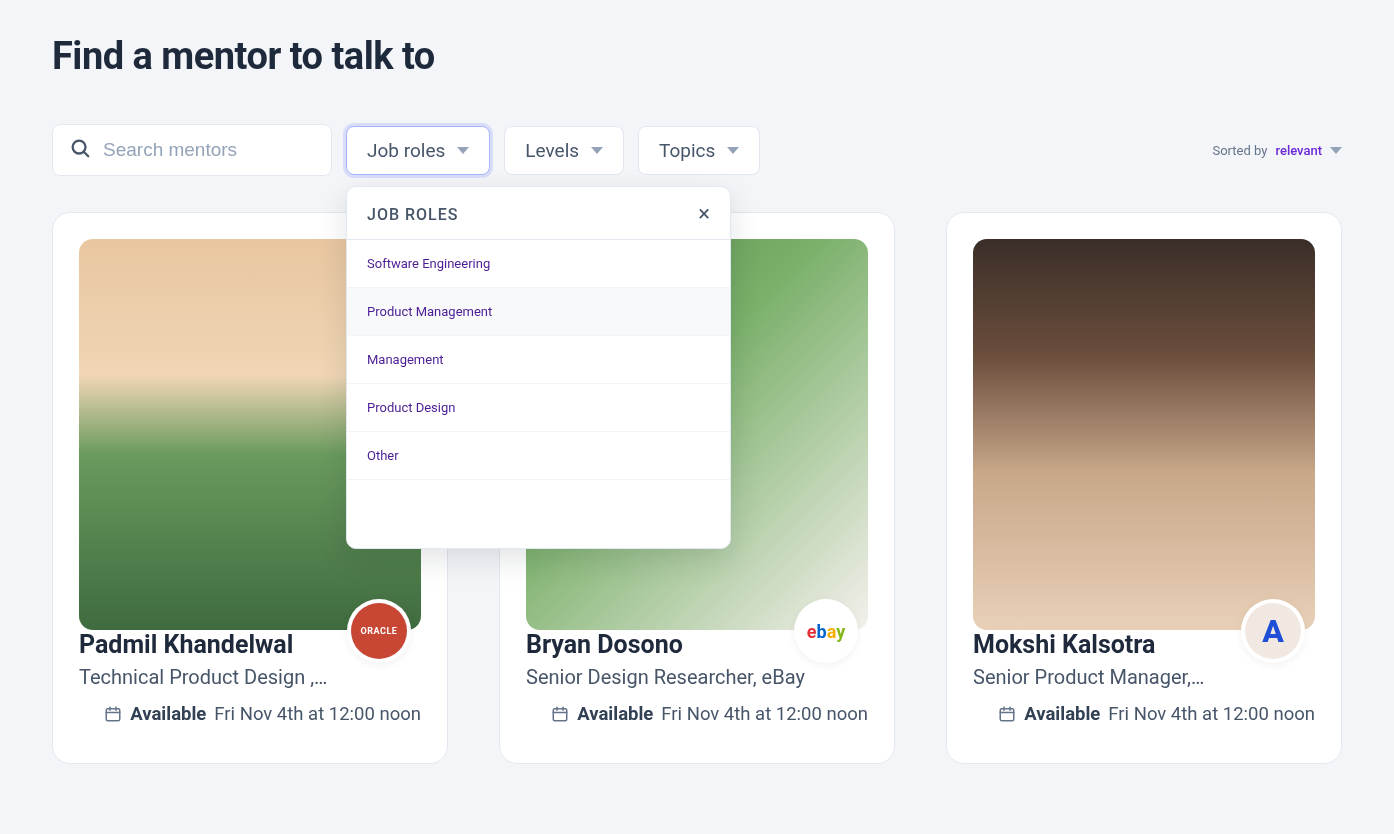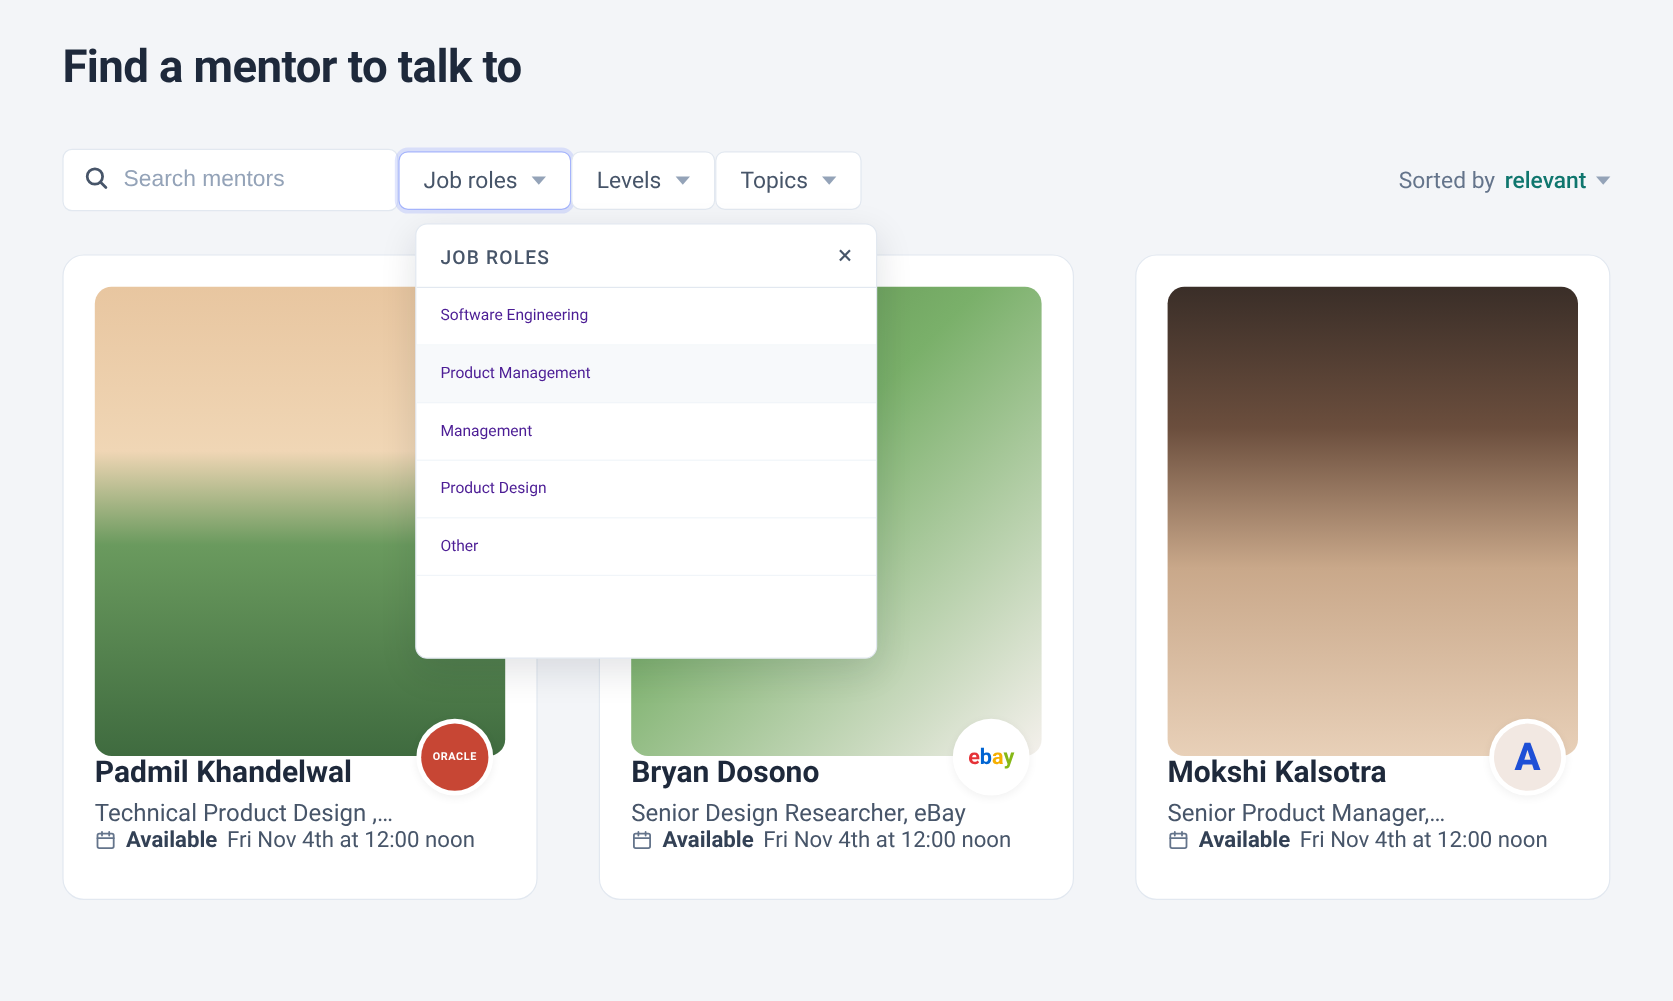--- a/index.html
+++ b/index.html
@@ -15,20 +15,21 @@
   .page-title {
     font-size: 38px;
     font-weight: 700;
     color: #1e293b;
     letter-spacing: -0.5px;
     margin-bottom: 46px;
   }
   .toolbar {
     display: flex;
     align-items: center;
+    gap: 14px;
     margin-bottom: 36px;
     position: relative;
   }
   .search-wrap {
     display: flex;
     align-items: center;
     gap: 12px;
     background: #fff;
     border: 1px solid #e2e8f0;
     border-radius: 8px;
@@ -66,25 +67,25 @@
     width: 0; height: 0;
     border-left: 6px solid transparent;
     border-right: 6px solid transparent;
     border-top: 7px solid #94a3b8;
   }
   .spacer { flex: 1; }
   .sort-wrap {
     display: flex;
     align-items: center;
     gap: 8px;
-    font-size: 19px;
+    font-size: 13px;
     color: #64748b;
   }
   .sort-value {
-    color: #0f766e;
+    color: #6d28d9;
     font-weight: 500;
   }
   .dropdown {
     position: absolute;
     top: 62px;
     left: 294px;
     width: 385px;
     background: #fff;
     border: 1px solid #e2e8f0;
     border-radius: 10px;
@@ -187,22 +188,24 @@
     color: #475569;
     margin-top: 6px;
     white-space: nowrap;
     overflow: hidden;
     text-overflow: ellipsis;
   }
   .avail-row {
     display: flex;
     align-items: center;
     gap: 8px;
+    margin-top: 14px;
     font-size: 18.5px;
     color: #475569;
+    justify-content: flex-end;
   }
   .avail-label { font-weight: 700; color: #334155; }
   .cal-icon { display: inline-flex; }
 </style>
 </head>
 <body>
 
 <h1 class="page-title">Find a mentor to talk to</h1>
 
 <div class="toolbar">

